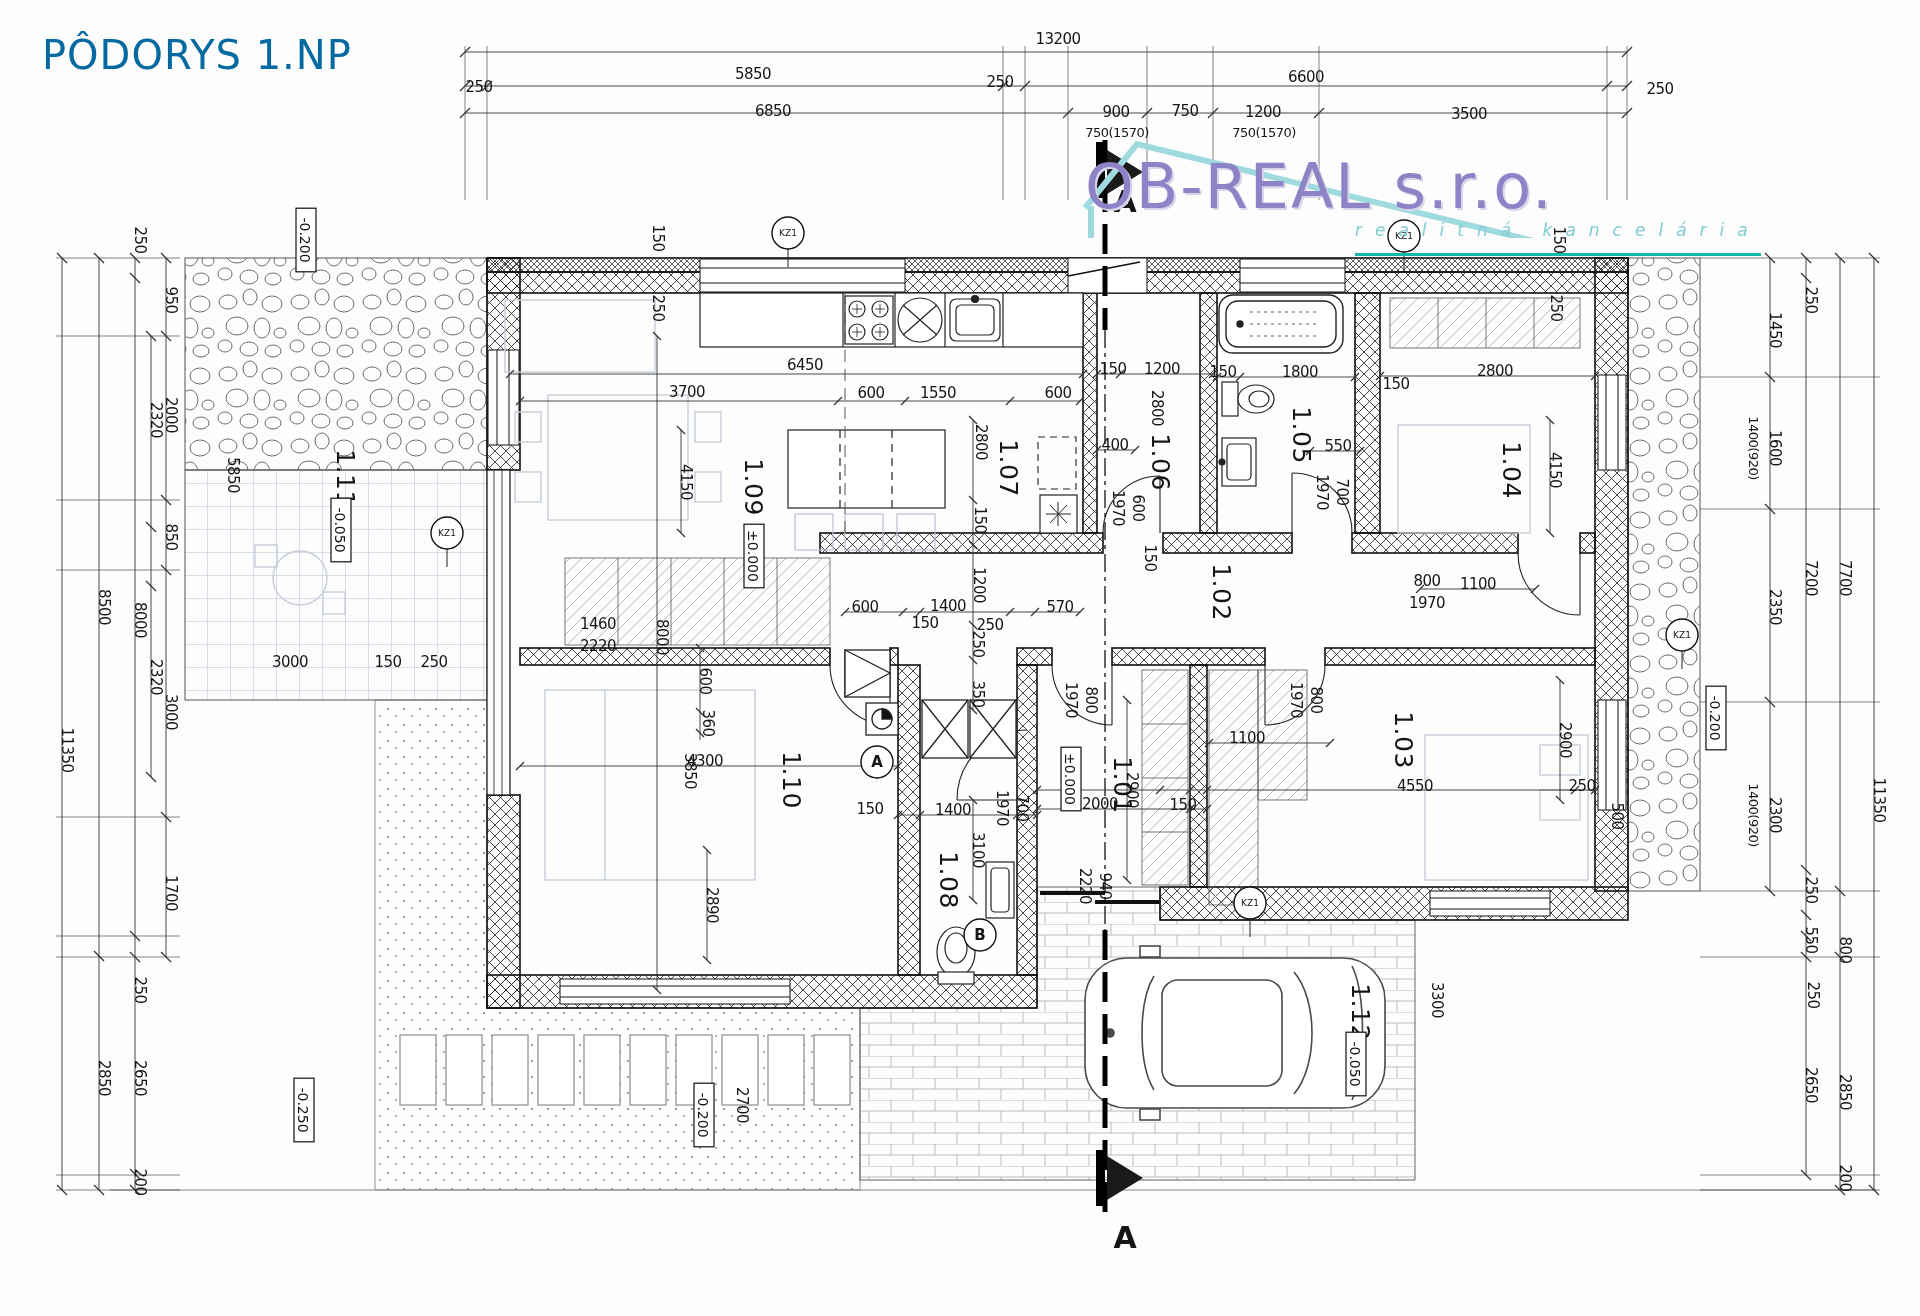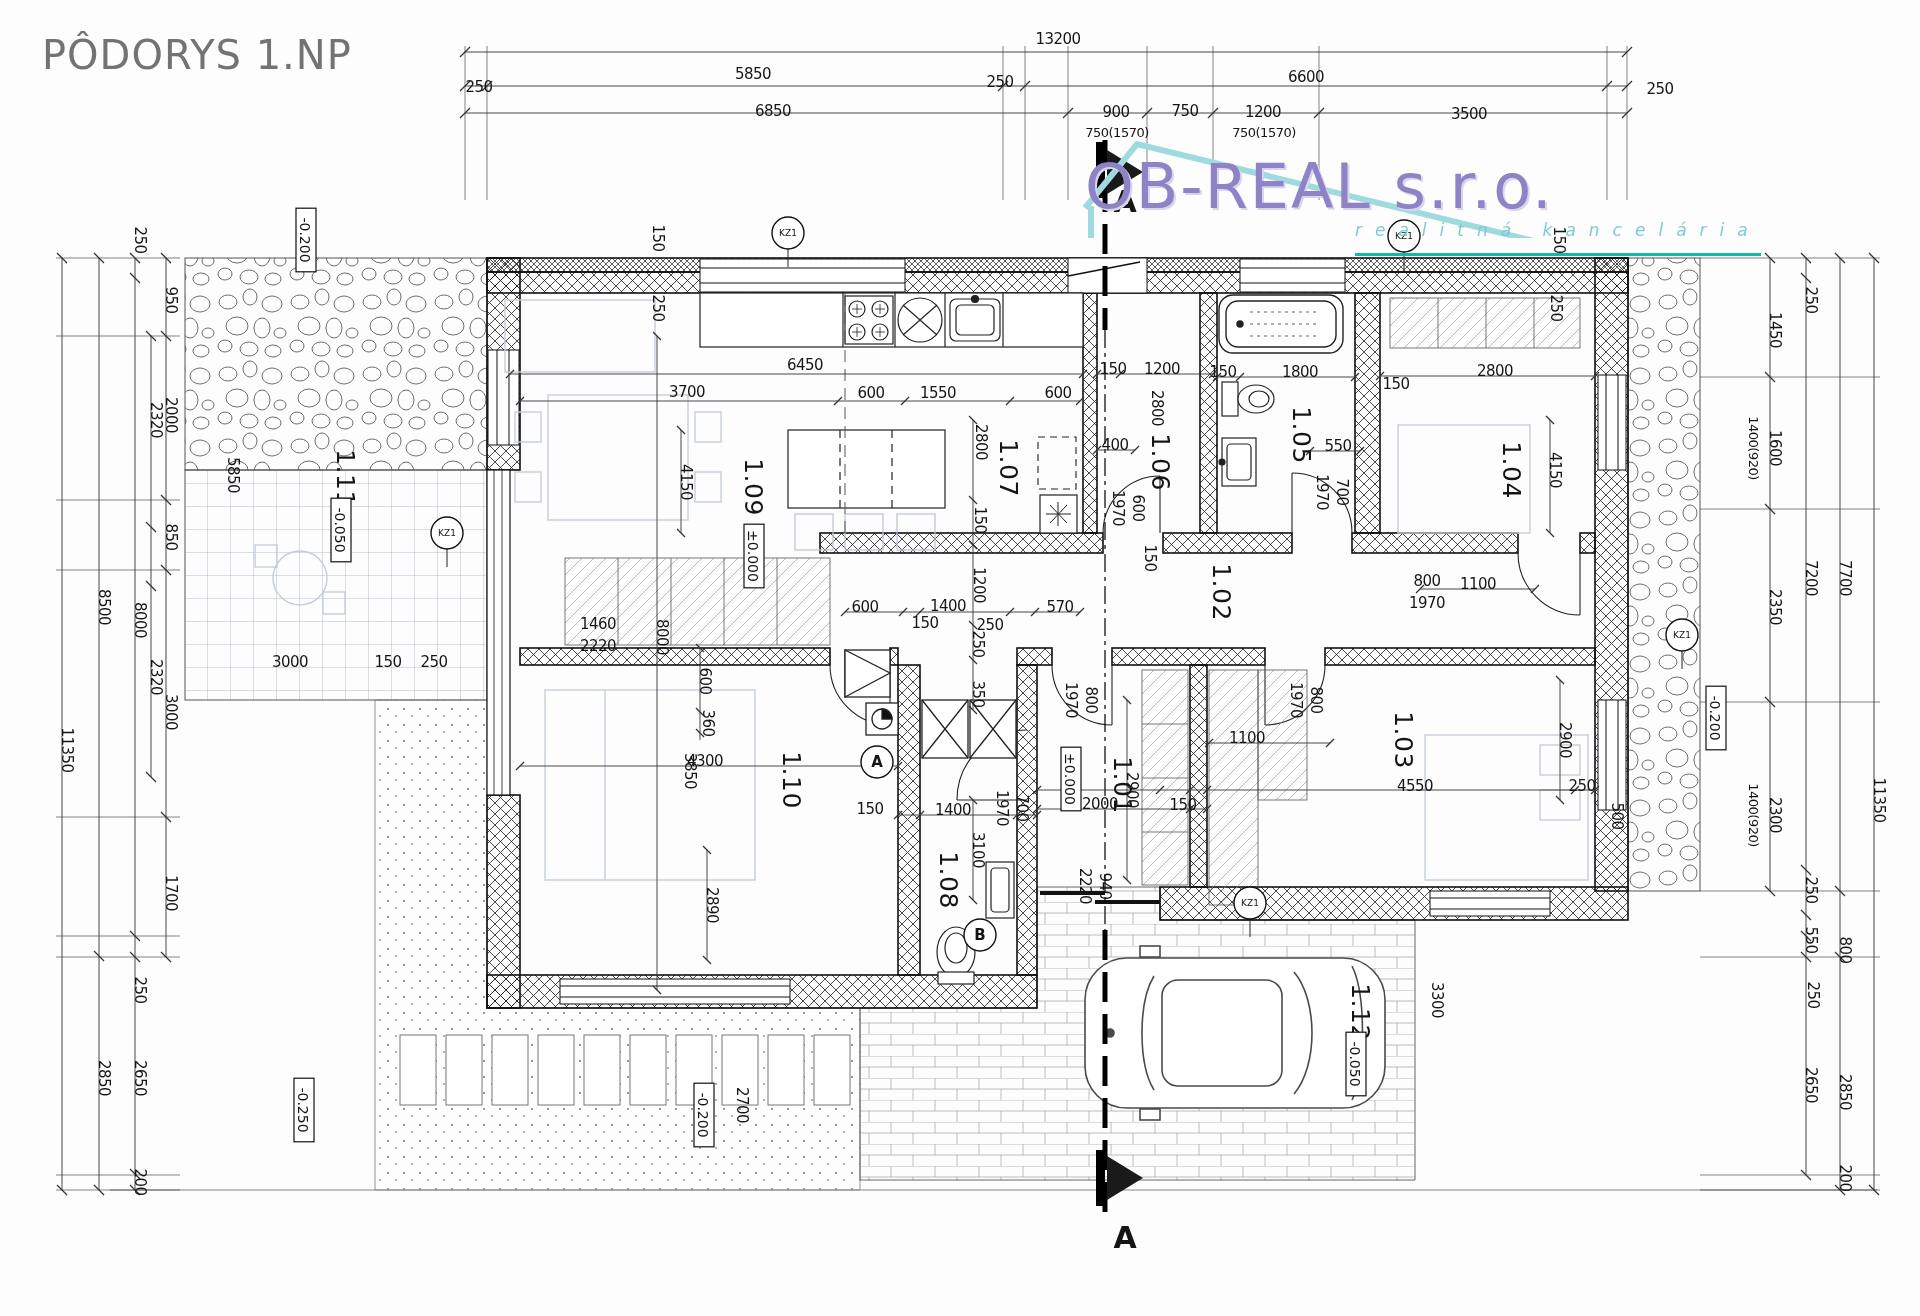--- a/index.html
+++ b/index.html
@@ -1,19 +1,19 @@
 <!DOCTYPE html>
 <html><head>
 <meta charset="utf-8">
 <style>
   html,body{margin:0;padding:0;background:#fff;}
   #stage{position:relative;width:1920px;height:1316px;background:#fdfdfd;overflow:hidden;
          font-family:"DejaVu Sans","Liberation Sans",sans-serif;}
   #plan-svg{position:absolute;left:0;top:0;}
-  .title-block{position:absolute;left:42px;top:30px;color:#737373;line-height:1.25;}
+  .title-block{position:absolute;left:42px;top:30px;color:#0369a1;line-height:1.25;}
   .title-block .t1,.title-block .t2{font-size:40px;letter-spacing:1px;}
   .logo-block{position:absolute;left:1075px;top:128px;width:810px;height:110px;}
   .logo-name{position:absolute;left:10px;top:22px;font-size:62px;font-weight:normal;letter-spacing:2px;
              color:#8d83c6;text-shadow:2px 2px 0 #d8d4ea;white-space:nowrap;}
   .logo-sub{position:absolute;left:280px;top:92px;font-size:17px;font-style:italic;letter-spacing:13px;
             color:#7fccd2;border-bottom:3px solid #14b8a6;padding-bottom:13px;white-space:nowrap;}
   text{fill:#151515;}
   .dim{font-size:15px;letter-spacing:-0.5px;}
   .dimS{font-size:13px;letter-spacing:-0.5px;}
   .room{font-size:25px;letter-spacing:0.5px;}

